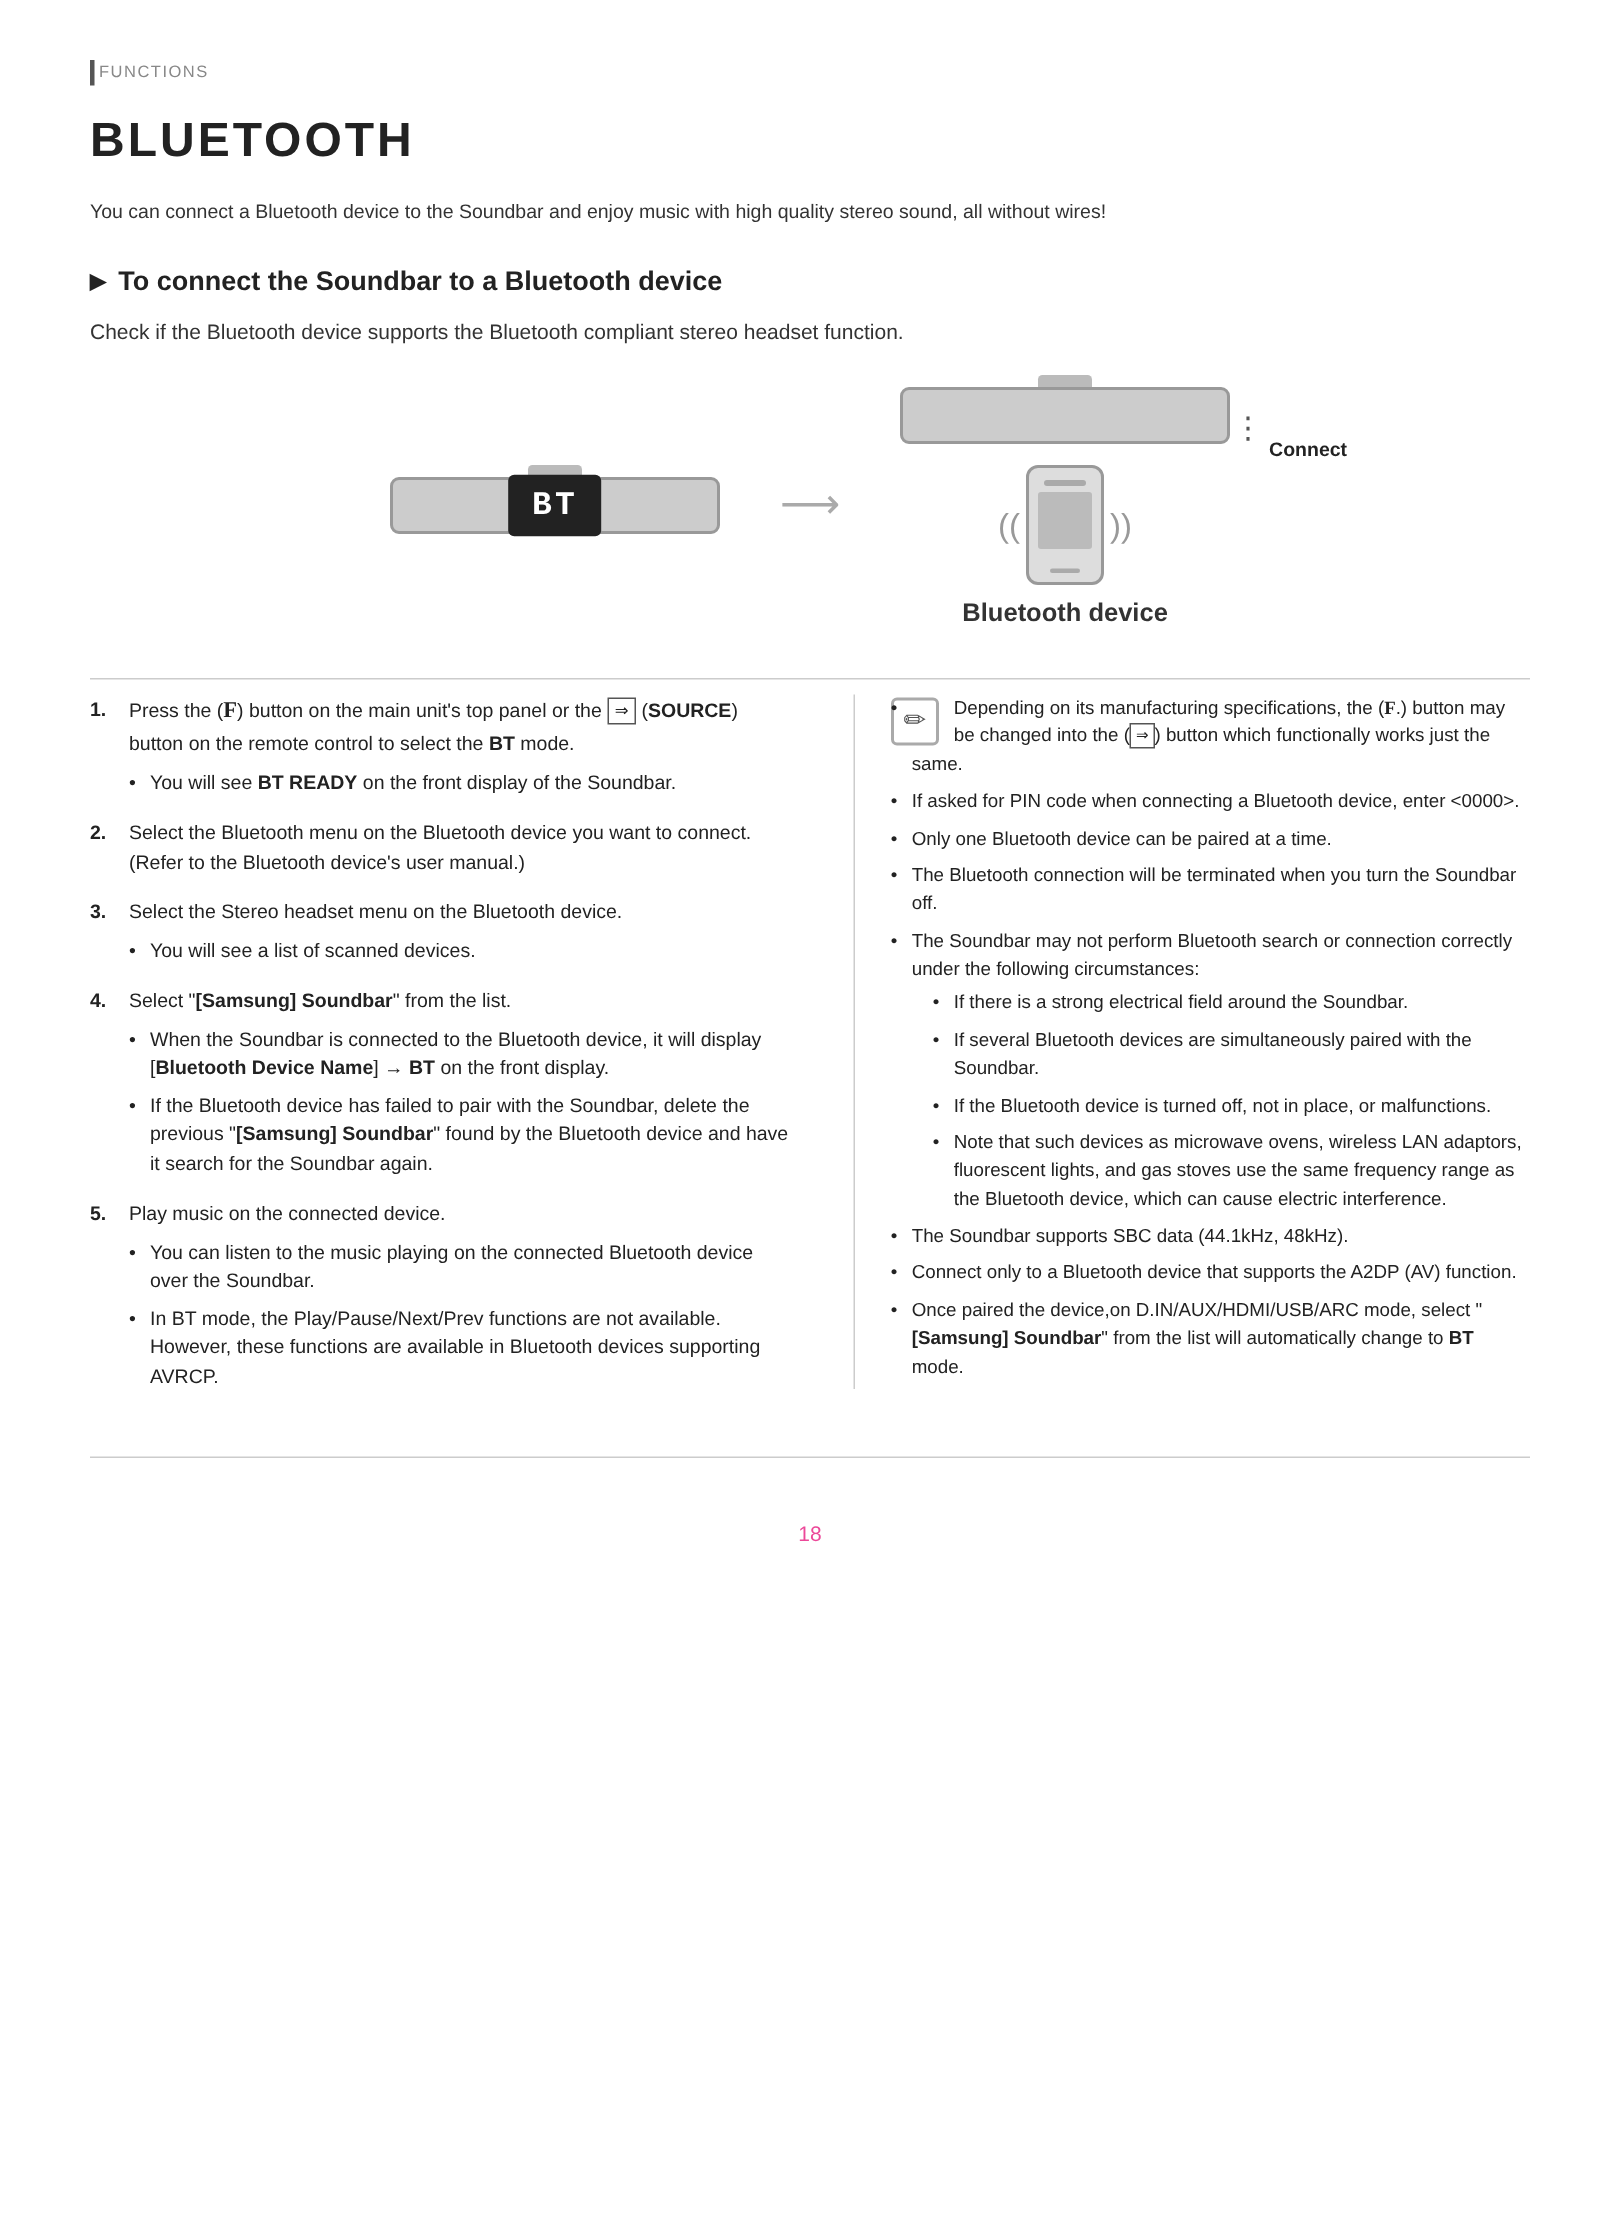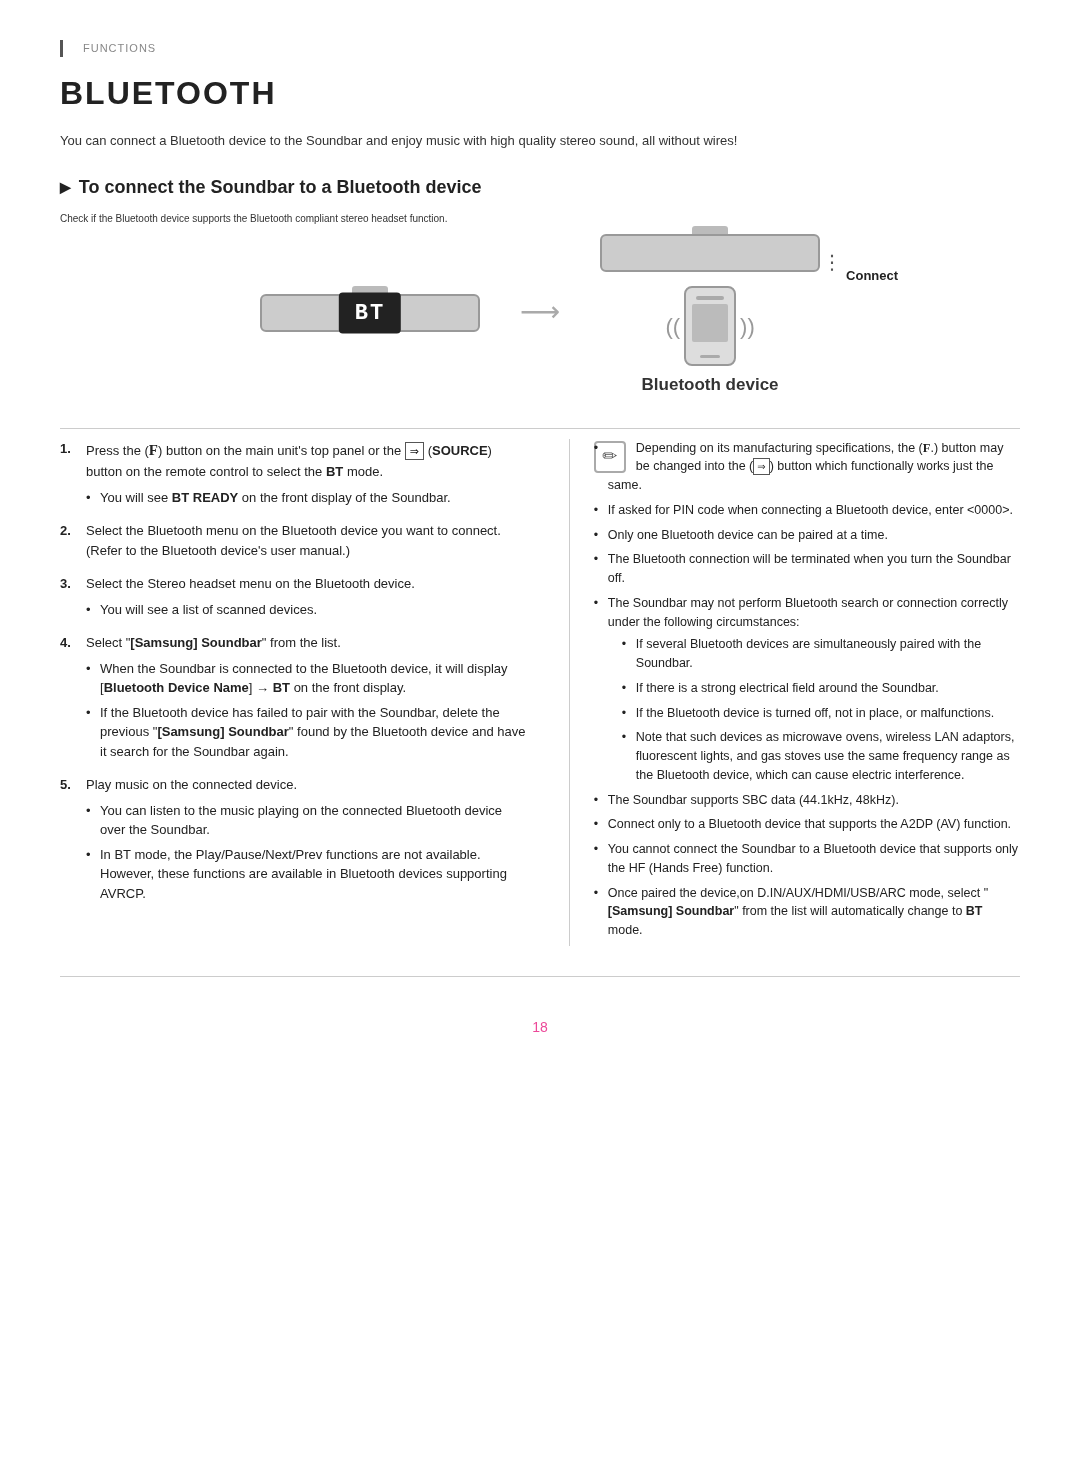--- a/index.html
+++ b/index.html
@@ -12,21 +12,21 @@
       min-height: 1479px;
       padding: 40px 60px;
       line-height: 1.5;
     }
     .section-label {
       font-size: 11px;
       color: #888;
       letter-spacing: 1px;
       text-transform: uppercase;
       border-left: 3px solid #555;
-      padding-left: 20px;
+      padding-left: 3px;
       margin-bottom: 12px;
     }
     .page-title {
       font-size: 32px;
       font-weight: bold;
       letter-spacing: 2px;
       margin-bottom: 14px;
       text-transform: uppercase;
     }
     .intro-text {
@@ -40,22 +40,23 @@
       margin-bottom: 10px;
       display: flex;
       align-items: center;
       gap: 8px;
     }
     .section-heading::before {
       content: "▶";
       font-size: 14px;
     }
     .subheading-note {
-      font-size: 10px;
+      font-size: 14px;
       color: #333;
+      margin-bottom: 18px;
     }
     
     .diagram-row {
       display: flex;
       align-items: center;
       justify-content: center;
       gap: 40px;
       margin-bottom: 30px;
     }
     .soundbar-diagram {
@@ -380,29 +381,28 @@
       <div class="note-box">
         <div class="note-icon">✏</div>
       </div>
       <ul>
         <li>Depending on its manufacturing specifications, the (<span class="bold" style="font-family:serif;">F</span>.) button may be changed into the (<span style="display:inline-block;border:1px solid #555;padding:0 3px;font-size:10px;vertical-align:middle;">⇒</span>) button which functionally works just the same.</li>
         <li>If asked for PIN code when connecting a Bluetooth device, enter &lt;0000&gt;.</li>
         <li>Only one Bluetooth device can be paired at a time.</li>
         <li>The Bluetooth connection will be terminated when you turn the Soundbar off.</li>
         <li>The Soundbar may not perform Bluetooth search or connection correctly under the following circumstances:
           <ul class="sub-dash-list">
+            <li>If there is a strong electrical field around the Soundbar.</li>
             <li>If several Bluetooth devices are simultaneously paired with the Soundbar.</li>
-            <li>If there is a strong electrical field around the Soundbar.</li>
             <li>If the Bluetooth device is turned off, not in place, or malfunctions.</li>
             <li>Note that such devices as microwave ovens, wireless LAN adaptors, fluorescent lights, and gas stoves use the same frequency range as the Bluetooth device, which can cause electric interference.</li>
           </ul>
         </li>
         <li>The Soundbar supports SBC data (44.1kHz, 48kHz).</li>
         <li>Connect only to a Bluetooth device that supports the A2DP (AV) function.</li>
-        <li>You cannot connect the Soundbar to a Bluetooth device that supports only the HF (Hands Free) function.</li>
         <li>Once paired the device,on D.IN/AUX/HDMI/USB/ARC mode, select "<span class="bold">[Samsung] Soundbar</span>" from the list will automatically change to <span class="bold">BT</span> mode.</li>
       </ul>
     </div>
   </div>
 
 </div>
 
 <hr class="hr-line" style="margin-top:30px;">
 
 <div class="page-number">18</div>

